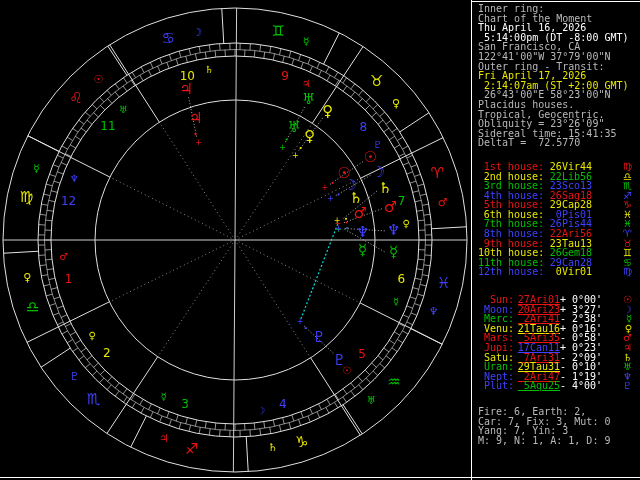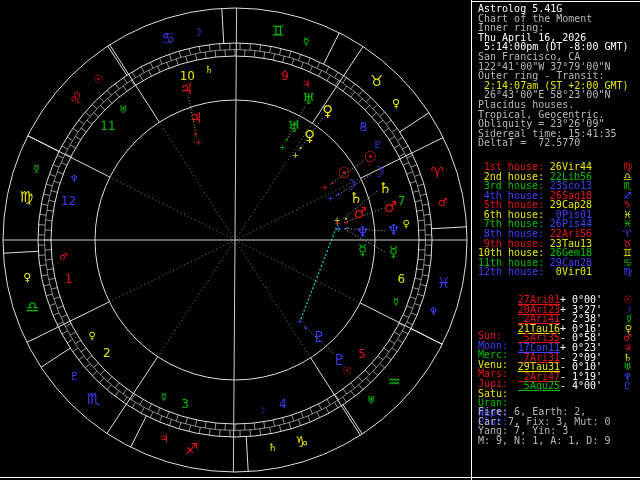--- a/index.html
+++ b/index.html
@@ -12,21 +12,21 @@
   .sidebar-topline{position:absolute;left:471px;top:1px;width:169px;height:1px;background:#fff;}
   .bottomline{position:absolute;left:0;top:477px;width:640px;height:1px;background:#fff;}
   .ln{font-size:10px;line-height:9.6px;height:9.6px;white-space:pre;letter-spacing:0;}
   .c-white{color:#ffffff}.c-gray{color:#b8b8b8}.c-yellow{color:#e8e800}
   .c-red{color:#e81414}.c-green{color:#00c000}.c-blue{color:#4040ff}
   .blockgap-h{height:14px}.blockgap-p{height:18px}.blockgap-s{height:16px}
   .row{display:flex;font-size:10px;line-height:9.6px;height:9.6px;white-space:pre;}
   .h-label{display:inline-block;width:66px;text-align:right;}
   .h-value{display:inline-block;width:48px;text-align:right;}
   .h-glyph{margin-left:auto;padding-right:8px;font-family:"DejaVu Sans",sans-serif;font-size:10px;}
-  .p-label{display:inline-block;width:36px;text-align:left;margin-top:36px;}
+  .p-label{display:inline-block;width:36px;text-align:right;}
   .p-value{display:inline-block;width:46px;text-align:right;text-decoration:underline;}
   .p-vel{display:inline-block;width:50px;text-align:left;}
   .p-glyph{margin-left:auto;padding-right:8px;font-family:"DejaVu Sans",sans-serif;font-size:10px;}
 </style>
 </head>
 <body>
 
 <div class="screen">
   <div class="wheel-wrap">
     <svg id="wheel-svg" width="471" height="480" viewBox="0 0 471 480">
@@ -407,28 +407,28 @@
         <text x="300.0252362589133" y="321.16476236318636" fill="#4040ff" font-size="8" text-anchor="middle" dominant-baseline="central">+</text>
         <circle cx="305.65242016593464" cy="328.1886360292313" r="1.1" fill="#4040ff"></circle>
       </svg>
   </div>
 
   <div class="sidebar-topline"></div>
   <div class="bottomline"></div>
 
   <div class="sidebar">
     <div id="header-lines">
-        <div class="ln c-white">Astrolog 5.41G</div>
+        <div class="ln c-gray">Inner ring:</div>
         <div class="ln c-gray">Chart of the Moment</div>
-        <div class="ln c-gray">Inner ring:</div>
         <div class="ln c-white">Thu April 16, 2026</div>
         <div class="ln c-white"> 5:14:00pm (DT -8:00 GMT)</div>
         <div class="ln c-gray">San Francisco, CA</div>
         <div class="ln c-gray">122°41'00"W 37°79'00"N</div>
         <div class="ln c-gray">Outer ring - Transit:</div>
+        <div class="ln c-yellow">Fri April 17, 2026</div>
         <div class="ln c-yellow"> 2:14:07am (ST +2:00 GMT)</div>
         <div class="ln c-gray"> 26°43'00"E 58°23'00"N</div>
         <div class="ln c-gray">Placidus houses.</div>
         <div class="ln c-gray">Tropical, Geocentric.</div>
         <div class="ln c-gray">Obliquity = 23°26'09"</div>
         <div class="ln c-gray">Sidereal time: 15:41:35</div>
         <div class="ln c-gray">DeltaT =  72.5770</div>
       </div>
     <div class="blockgap-h"></div>
     <div id="houses-rows">

